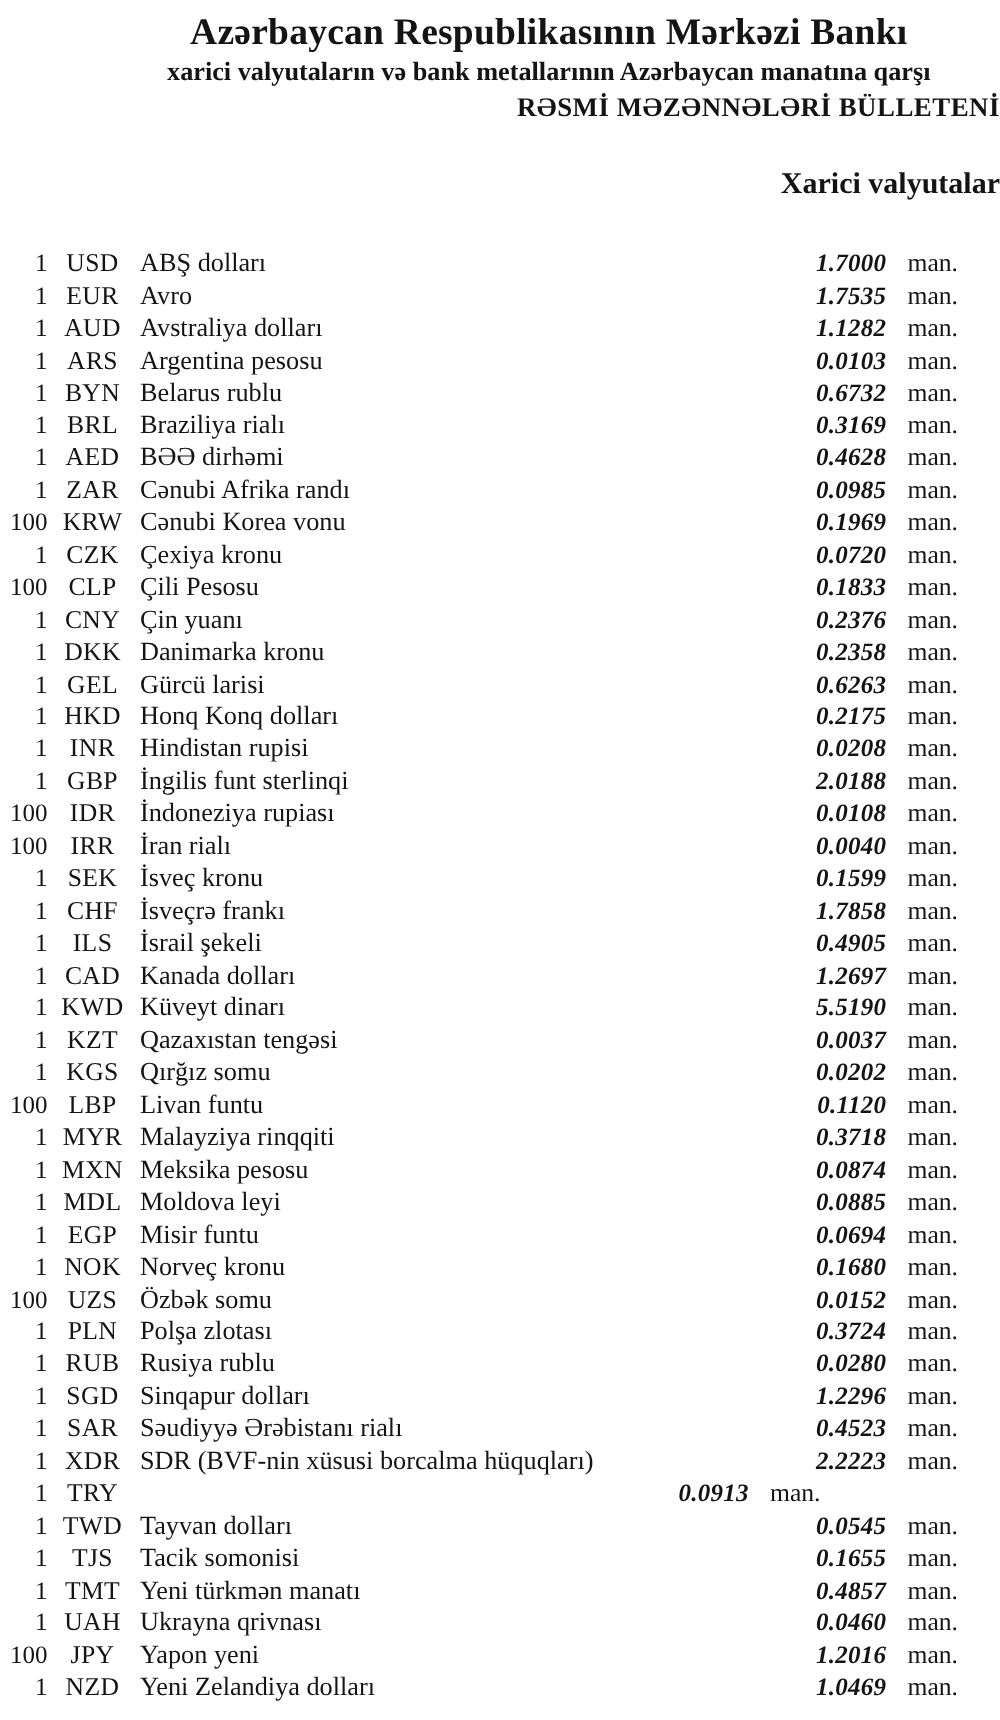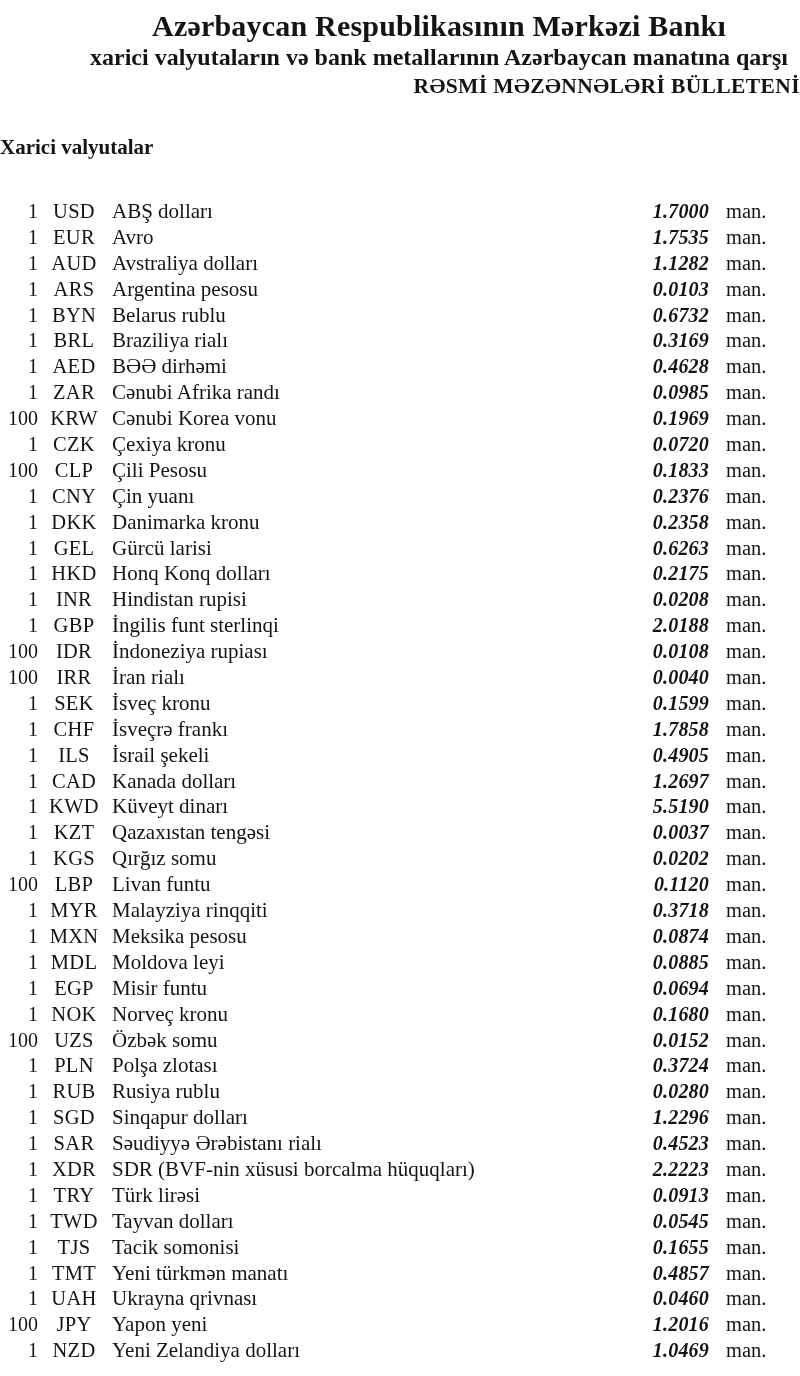--- a/index.html
+++ b/index.html
@@ -32,36 +32,36 @@
     font-weight: bold;
     letter-spacing: 0.2px;
   }
   .date-line {
     margin-top: 7px;
     font-size: 21px;
     line-height: 28px;
     font-weight: bold;
   }
   .subject-line {
-    font-size: 24px;
+    font-size: 21px;
     line-height: 29px;
     font-weight: bold;
   }
   .bulletin-title {
     font-size: 21.5px;
     line-height: 29px;
     font-weight: bold;
     letter-spacing: 0.4px;
     text-align: right;
   }
   
   .section-title {
     margin-top: 33px;
-    text-align: left;
-    font-size: 21px;
+    text-align: right;
+    font-size: 24px;
     line-height: 26px;
     font-weight: bold;
   }
   
   .rates {
     margin-top: 7px;
   }
   .row {
     display: grid;
     grid-template-columns: 38px 72px 489px 110px 91px;
@@ -412,21 +412,20 @@
     <span class="cell-qty">1</span>
     <span class="cell-code">XDR</span>
     <span class="cell-name">SDR (BVF-nin xüsusi borcalma hüquqları)</span>
     <span class="cell-rate">2.2223</span>
     <span class="cell-unit">man.</span>
   </div>
 
   <div class="row">
     <span class="cell-qty">1</span>
     <span class="cell-code">TRY</span>
-    <span class="cell-name">Türk lirəsi</span>
     <span class="cell-rate">0.0913</span>
     <span class="cell-unit">man.</span>
   </div>
 
   <div class="row">
     <span class="cell-qty">1</span>
     <span class="cell-code">TWD</span>
     <span class="cell-name">Tayvan dolları</span>
     <span class="cell-rate">0.0545</span>
     <span class="cell-unit">man.</span>

